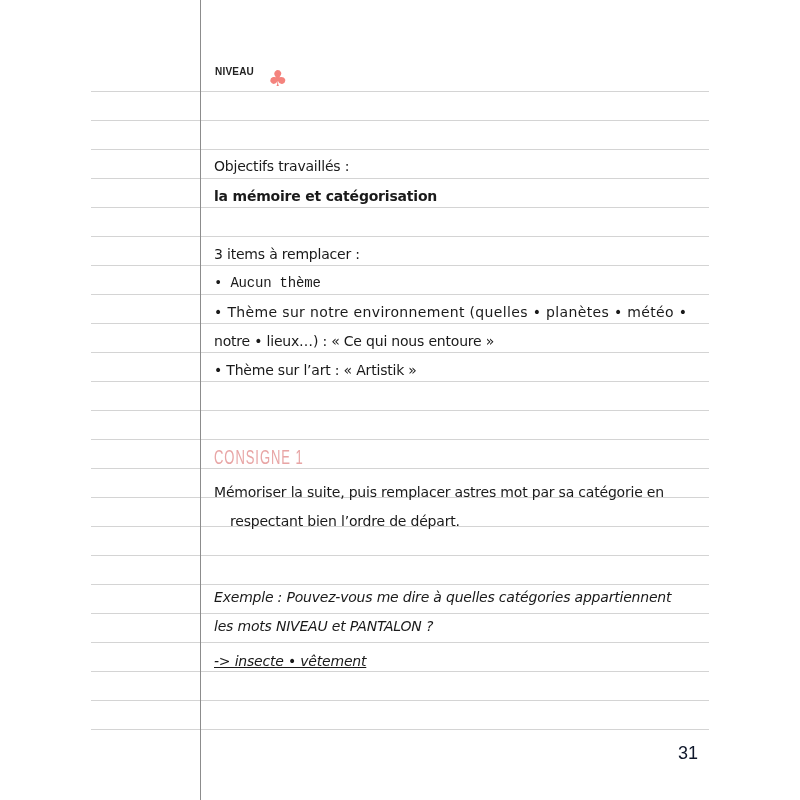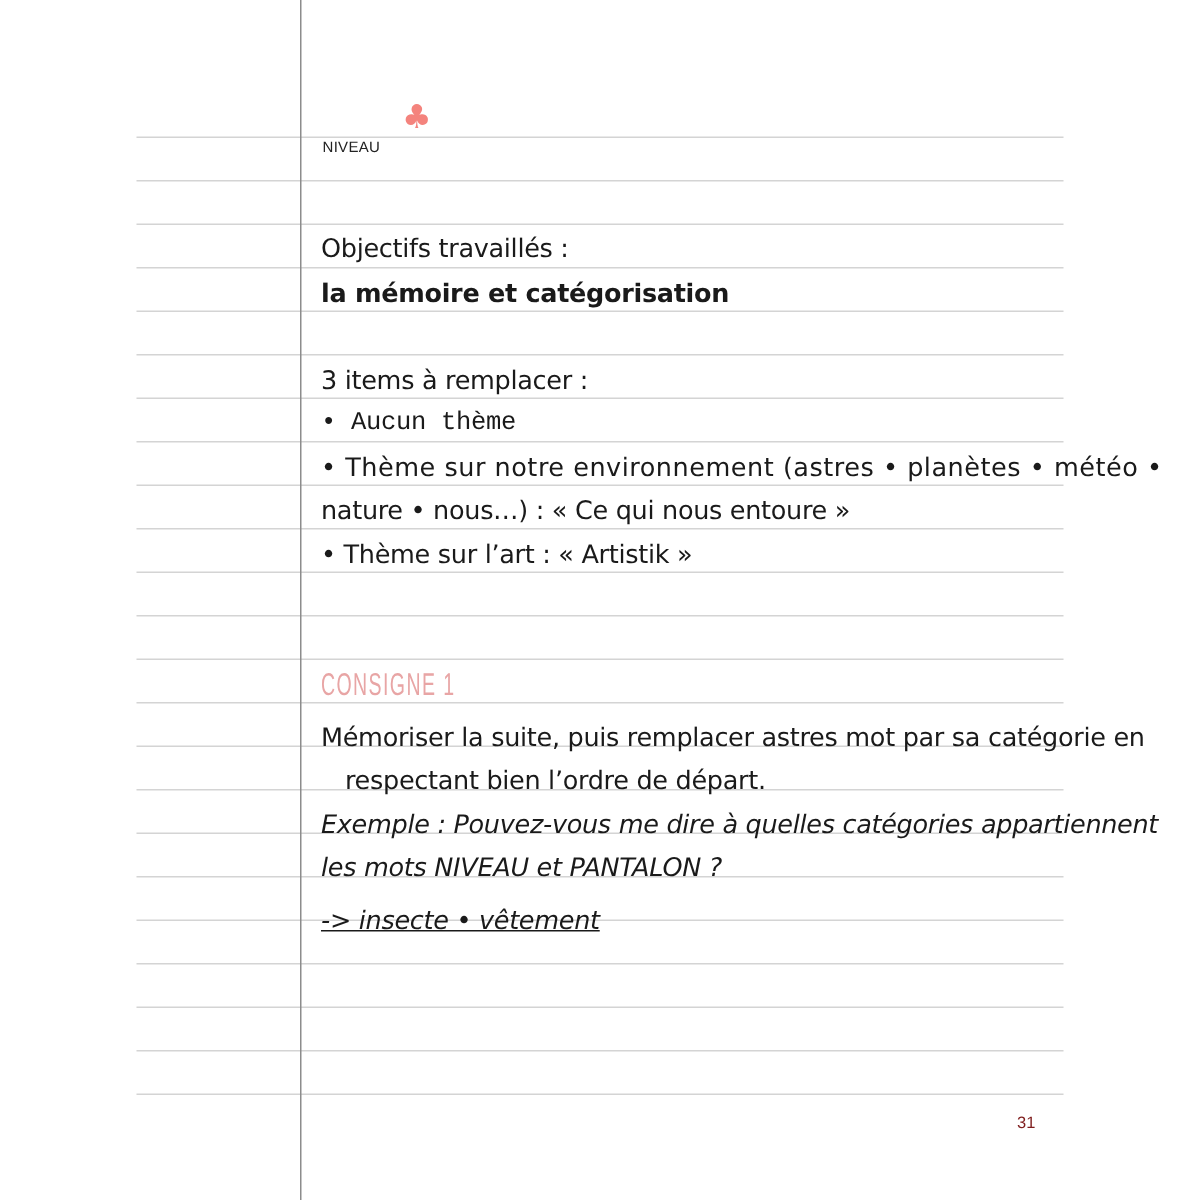--- a/index.html
+++ b/index.html
@@ -9,42 +9,42 @@
     }
     .rule {
       position: absolute; left: 91px; width: 618px; height: 0;
       border-top: 1.5px solid #d4d4d4;
     }
     .margin-line {
       position: absolute; left: 200px; top: 0; width: 0; height: 800px;
       border-left: 1.5px solid #8c8c8c;
     }
     .txt {
-      position: absolute; left: 214px; font-size: 17px; line-height: 20px;
+      position: absolute; left: 214px; font-size: 14px; line-height: 20px;
       white-space: nowrap; letter-spacing: -0.2px;
       font-family: "DejaVu Sans", sans-serif;
       transform-origin: left bottom;
     }
     .niveau {
-      position: absolute; left: 215px; top: 93px; font-size: 10px; letter-spacing: 0.2px;
-      font-family: "Liberation Sans", sans-serif; color: #222;
+      position: absolute; left: 215px; top: 66px; font-size: 10px; letter-spacing: 0.2px;
+      font-family: "Liberation Sans", sans-serif; color: #222; font-weight: bold;
     }
     .club {
       position: absolute; left: 268px; top: 68px; font-size: 22px; line-height: 22px;
     }
     .bold { font-weight: bold; }
-    .italic { font-style: italic; }
+    .italic { font-style: italic; margin-top: 47px; }
     .consigne {
       position: absolute; left: 214px; top: 446px; font-size: 21px; line-height: 22px;
       font-family: "Liberation Sans", sans-serif; letter-spacing: 1.5px;
       transform: scaleX(0.62); transform-origin: left top; font-weight: 300;
     }
     .page-num {
-      position: absolute; left: 678px; top: 743px; font-size: 11px;
-      font-family: "Liberation Sans", sans-serif; color: #7f1d1d;
+      position: absolute; left: 678px; top: 743px; font-size: 18px;
+      font-family: "Liberation Sans", sans-serif; color: #0f172a;
     }
   </style>
 </head>
 <body>
 
 <div id="rules">
     <div class="rule" style="top: 91px;"></div>
     <div class="rule" style="top: 120px;"></div>
     <div class="rule" style="top: 149px;"></div>
     <div class="rule" style="top: 178px;"></div>
@@ -71,22 +71,22 @@
 <div class="margin-line"></div>
 
 <div class="niveau">NIVEAU</div>
 <span class="club" style="color:#f4837d;">♣</span>
 
 <div class="txt" style="top:156px;">Objectifs travaillés :</div>
 <div class="txt bold" style="top:186px;text-align:center;">la mémoire et catégorisation</div>
 
 <div class="txt" style="top:244px;">3 items à remplacer :</div>
 <div class="txt" style="top:273px;font-family:Liberation Mono, monospace;">• Aucun thème</div>
-<div class="txt" style="top:302px; letter-spacing:0.35px;">• Thème sur notre environnement (astres • planètes • météo •</div>
-<div class="txt" style="top:331px;">nature • nous…) : « Ce qui nous entoure »</div>
+<div class="txt" style="top:302px; letter-spacing:0.35px;">• Thème sur notre environnement (quelles • planètes • météo •</div>
+<div class="txt" style="top:331px;">notre • lieux…) : « Ce qui nous entoure »</div>
 <div class="txt" style="top:360px;">• Thème sur l’art : « Artistik »</div>
 
 <div class="consigne" style="color:#e8a5a5;">CONSIGNE 1</div>
 <div class="txt" style="top:482px;">Mémoriser la suite, puis remplacer astres mot par sa catégorie en</div>
 <div class="txt" style="top:511px;margin-left:16px;">respectant bien l’ordre de départ.</div>
 <div class="txt italic" style="top:540px;">Exemple : Pouvez-vous me dire à quelles catégories appartiennent</div>
 <div class="txt italic" style="top:569px;">les mots NIVEAU et PANTALON ?</div>
 <div class="txt italic" style="top:604px;text-decoration:underline;">-&gt; insecte • vêtement</div>
 
 <div class="page-num">31</div>

